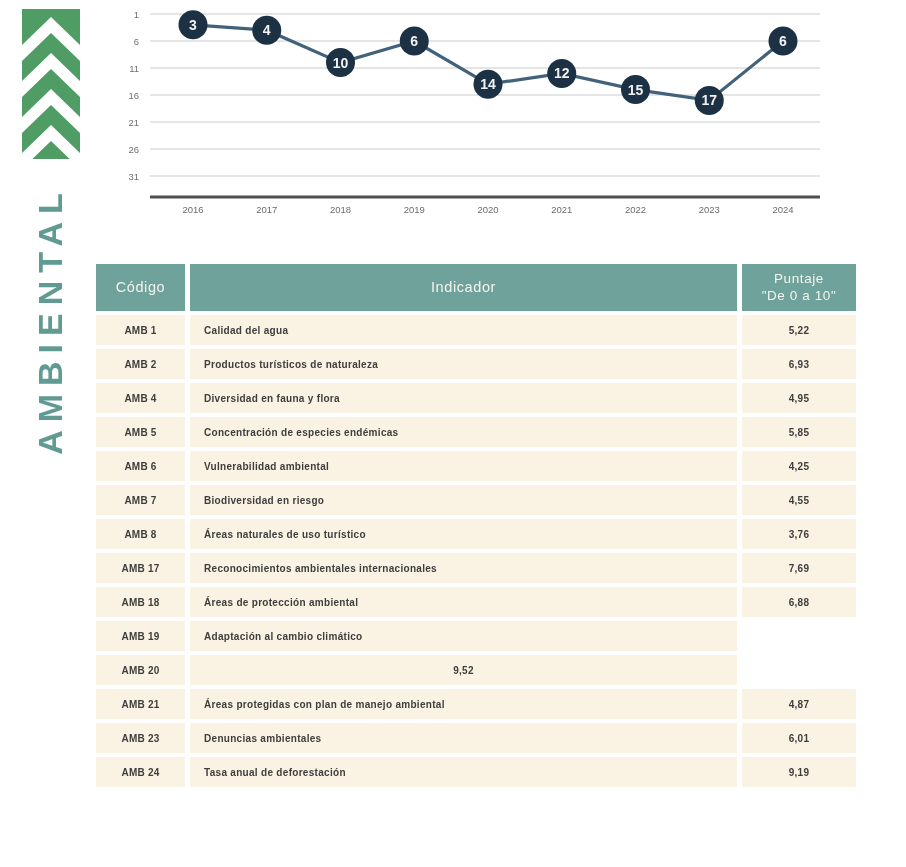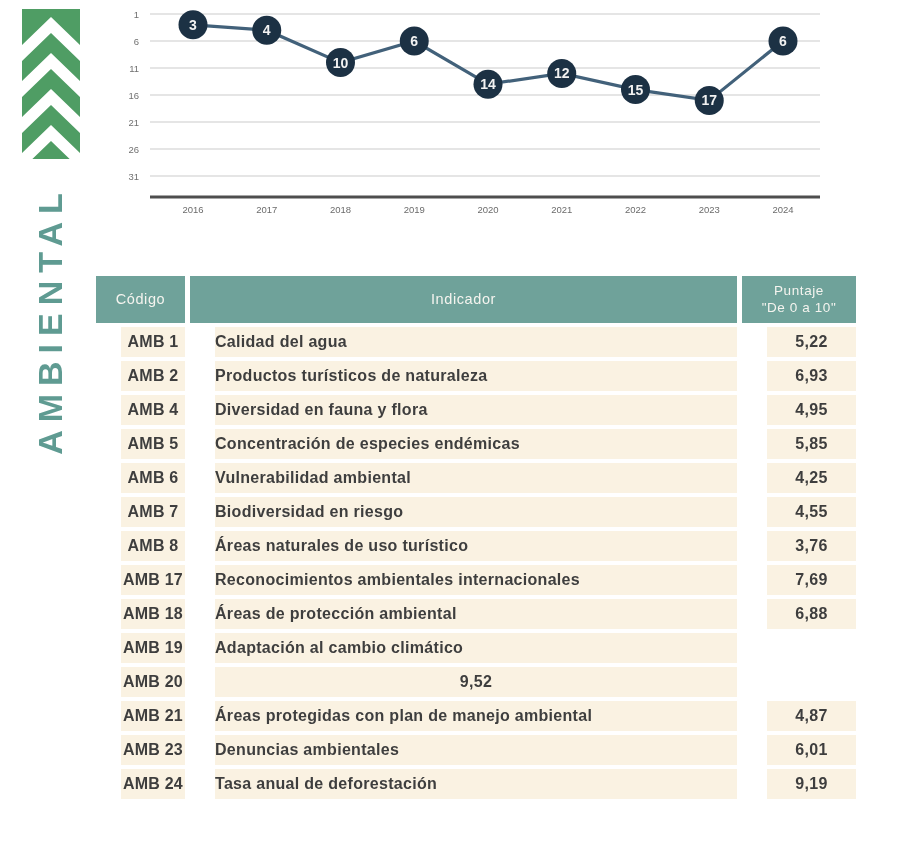--- a/index.html
+++ b/index.html
@@ -31,21 +31,21 @@
   }
 
   
   .chart-wrap{position:absolute;left:0;top:0;width:906px;height:230px;}
   .chart-wrap svg{width:906px;height:230px;display:block;}
   .tick{font-family:"Liberation Sans",sans-serif;font-size:9.5px;fill:#707070;text-anchor:end;}
   .xtick{font-family:"Liberation Sans",sans-serif;font-size:9.5px;fill:#6b6b6b;text-anchor:middle;}
   .marker-label{font-family:"Liberation Sans",sans-serif;font-size:14px;font-weight:bold;fill:#f2f2f2;text-anchor:middle;}
 
   
-  .table{position:absolute;left:96px;top:276px;width:760px;}
+  .table{position:absolute;left:96px;top:264px;width:760px;}
   .thead,.tr{
     display:grid;
     grid-template-columns:89px 547px 114px;
     column-gap:5px;
   }
   .thead{margin-bottom:4px;}
   .th{
     background:var(--teal-header);
     color:#f5f4ef;
     height:47px;
@@ -55,27 +55,26 @@
     white-space:pre-line;
     line-height:1.25;
   }
   .th.score-h{font-size:13.5px;}
   .tr{margin-bottom:4px;}
   .td{
     background:var(--row-cream);
     height:30px;
     display:flex;align-items:center;
     color:var(--text-dark);
-    font-size:16px;
+    font-size:10px;
     letter-spacing:0.3px;
     font-weight:bold;
-    margin-left:25px;
   }
   .td.code{justify-content:center;letter-spacing:0.2px;}
-  .td.ind{justify-content:flex-start;}
+  .td.ind{justify-content:flex-start;padding-left:14px;}
   .td.score{justify-content:center;text-align:right;}
 </style>
 </head>
 <body>
 
 <div class="logo">
   <svg viewBox="0 0 58 150">
     <defs>
       <clipPath id="logoclip">
           <rect x="0" y="0" width="58" height="150"></rect>

